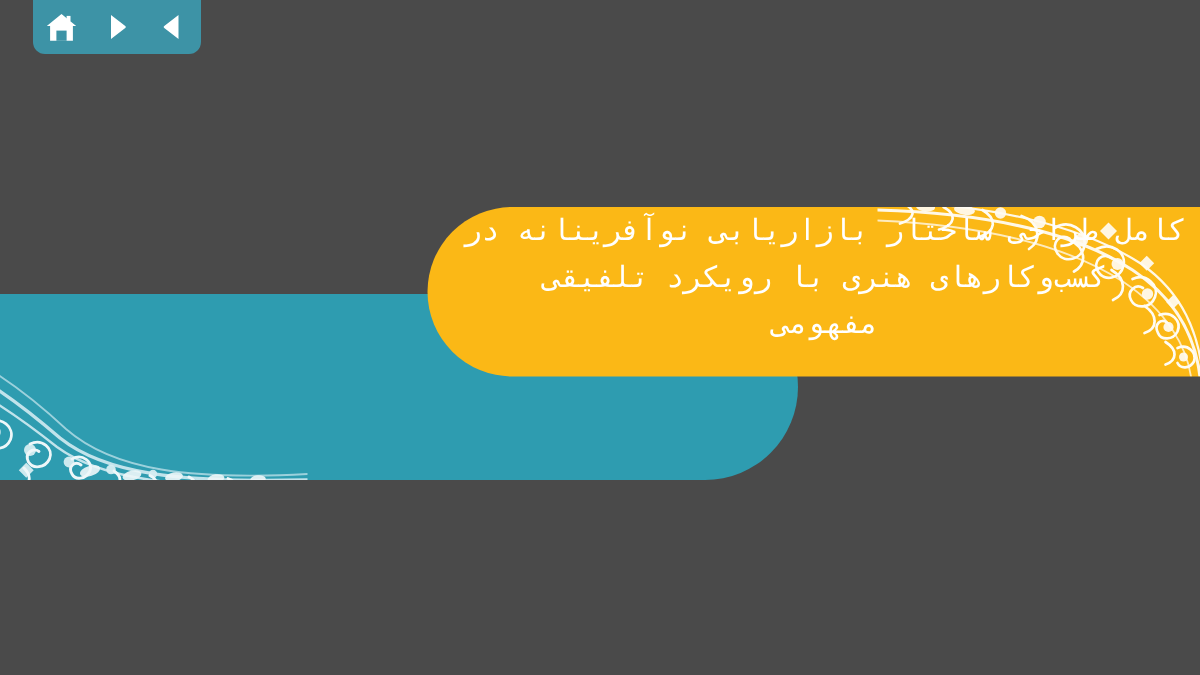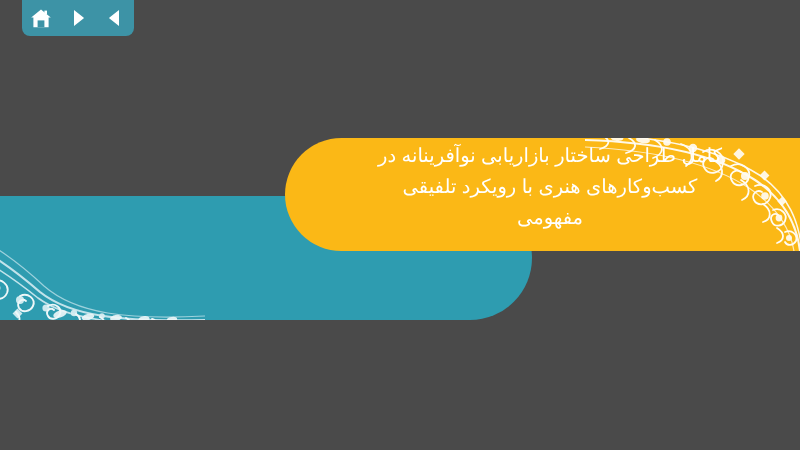--- a/index.html
+++ b/index.html
@@ -7,21 +7,21 @@
     margin: 0;
     padding: 0;
     background: #2b2b2b;
   }
   #stage {
     position: relative;
     width: 800px;
     height: 450px;
     overflow: hidden;
     background: #4a4a4a;
-    font-family: Liberation Sans, sans-serif;
+    font-family: Liberation Mono, monospace;
     -webkit-font-smoothing: antialiased;
   }
 
   
   #nav-toolbar {
     position: absolute;
     left: 22px;
     top: -12px;
     width: 112px;
     height: 48px;

